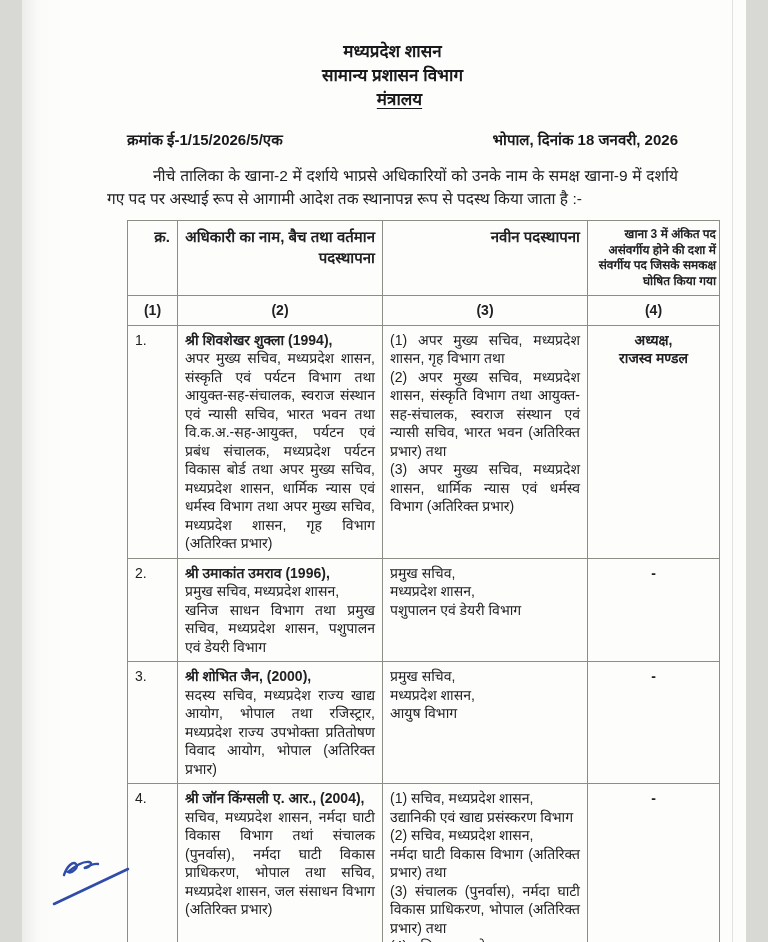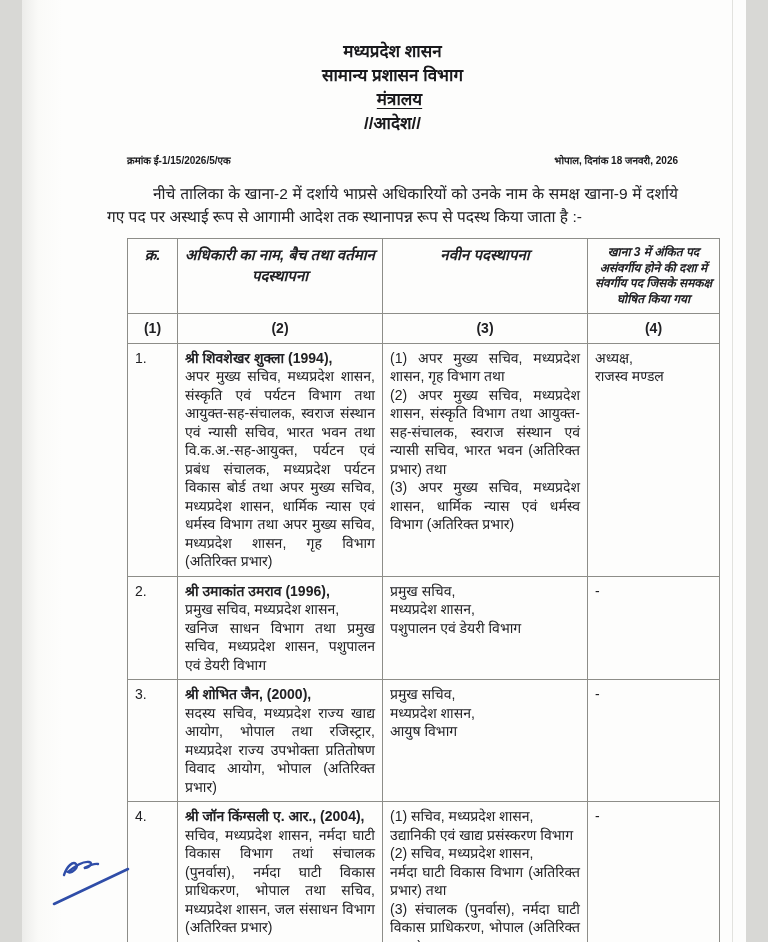--- a/index.html
+++ b/index.html
@@ -11,65 +11,64 @@
     background:linear-gradient(90deg,#ececea 0px,#fafaf8 16px,#fdfdfc 40px,#fdfdfc 724px,#f6f6f4 752px,#ededeb 768px);
     color:#1e1e20;
     font-family:"Liberation Sans","DejaVu Sans",sans-serif;
     overflow:hidden;
   }
   .content { padding:40px 68px 0 85px; }
   .doc-header { text-align:center; font-weight:700; font-size:17px; line-height:24px; color:#19191c; }
   .doc-header .underlined { text-decoration:underline; text-underline-offset:3px;margin-left:14px; }
   .ref-row {
     display:flex; justify-content:space-between; align-items:baseline;
-    margin:17px 0 0 20px; font-weight:700; font-size:10px; color:#19191c;
+    margin:17px 0 0 20px; font-weight:700; font-size:15px; color:#19191c;
   }
   .intro {
     margin-top:15px; font-size:15.5px; line-height:23px;
     text-align:justify; text-indent:46px; color:#222225;
   }
   table.postings {
     border-collapse:collapse; table-layout:fixed;
     margin:10px 0 0 20px; width:592px;
     font-size:14px; line-height:18.5px; color:#212124;
   }
   table.postings col.c1 { width:50px; }
   table.postings col.c2 { width:205px; }
   table.postings col.c3 { width:205px; }
   table.postings col.c4 { width:132px; }
   table.postings td, table.postings th {
     border:1px solid #8d8d88; vertical-align:top; padding:5px 7px;
   }
-  th.colhead { font-weight:700; text-align:center; font-size:15px; line-height:21px; padding-top:8px;font-style:italic; }
+  th.colhead { font-weight:700; text-align:right; font-size:15px; line-height:21px; padding-top:8px; }
   th.colhead.small { font-size:12px; line-height:15.5px; padding:6px 3px; }
   td.numcell { text-align:center; font-weight:700; height:29px; padding:4px 0; }
   td.serial { text-align:left; padding-left:12px; }
   .officer-name { font-weight:700; font-size:14px; text-align:justify; }
   .cell-text { white-space:pre-line; text-align:justify; }
-  td.equiv { white-space:pre-line; }
+  td.equiv { text-align:center; white-space:pre-line;font-weight:bold; }
   tr.r1 { height:201px; } tr.r2 { height:88px; } tr.r3 { height:112px; } tr.r4 { height:173px; }
   tr.headrow { height:71px; }
   .signature {
     position:absolute; left:28px; top:852px; width:92px; height:58px;
     pointer-events:none;
   }
   .edge-line { position:absolute; top:0; bottom:0; right:13px; width:1px; background:#e2e2de; }
 </style>
 </head>
 <body>
 
 <div class="page">
   <div class="edge-line"></div>
   <div class="content">
 
     <div class="doc-header">
       <div>मध्यप्रदेश शासन</div>
       <div>सामान्य प्रशासन विभाग</div>
       <div><span class="underlined">मंत्रालय</span></div>
-      <div>//आदेश//</div>
     </div>
 
     <div class="ref-row">
       <span>क्रमांक ई-1/15/2026/5/एक</span>
       <span>भोपाल, दिनांक 18 जनवरी, 2026</span>
     </div>
 
     <div class="intro">नीचे तालिका के खाना-2 में दर्शाये भाप्रसे अधिकारियों को उनके नाम के समक्ष खाना-9 में दर्शाये गए पद पर अस्थाई रूप से आगामी आदेश तक स्थानापन्न रूप से पदस्थ किया जाता है :-</div>
 
     <table class="postings">

